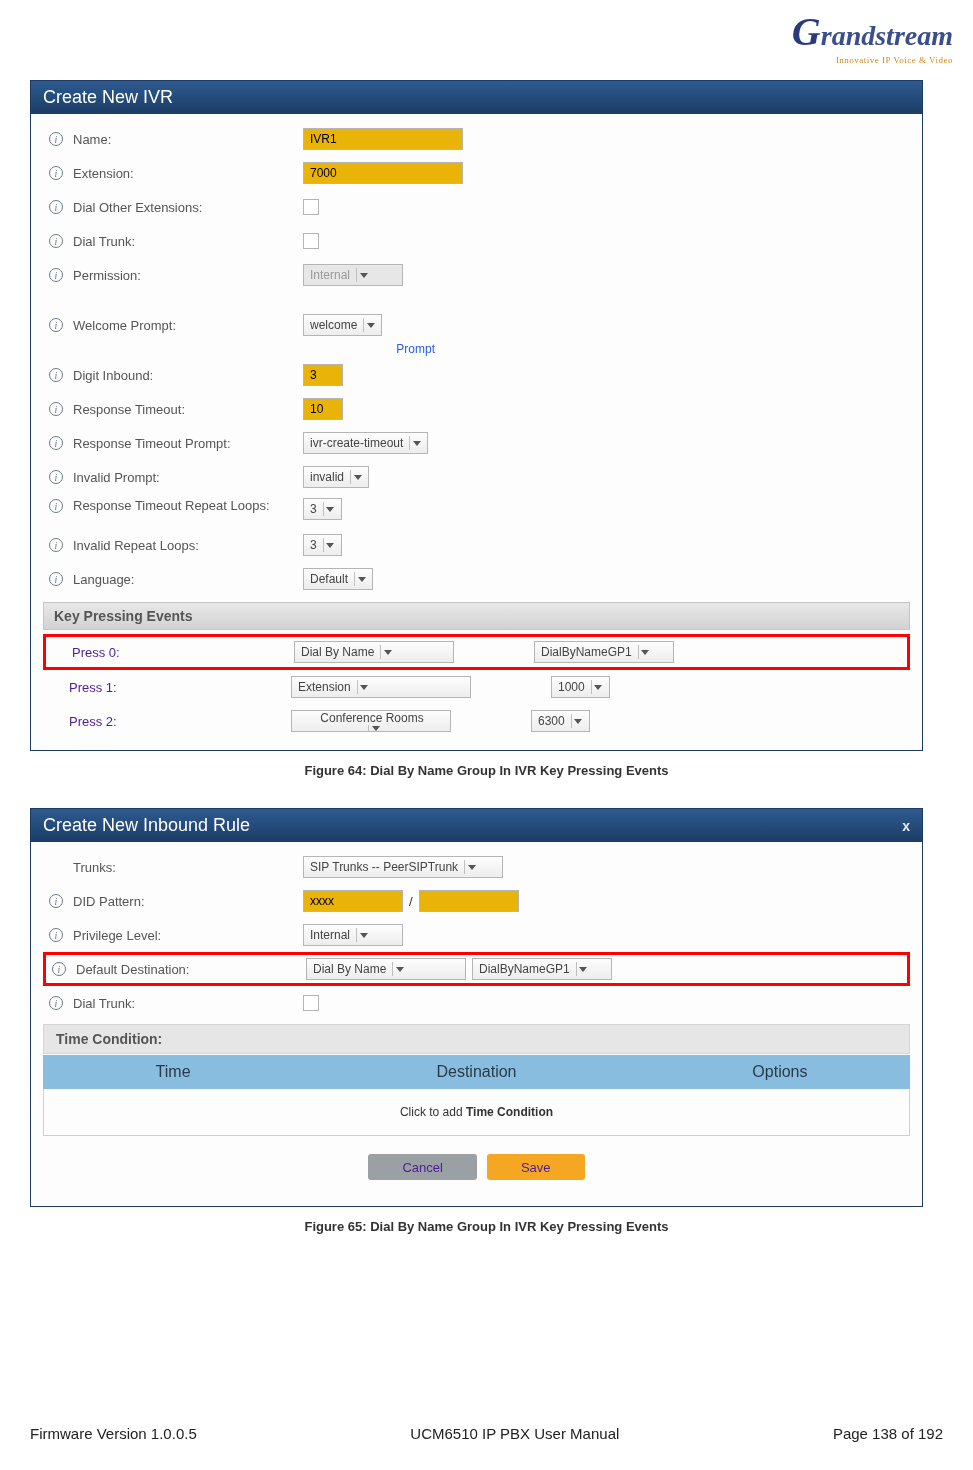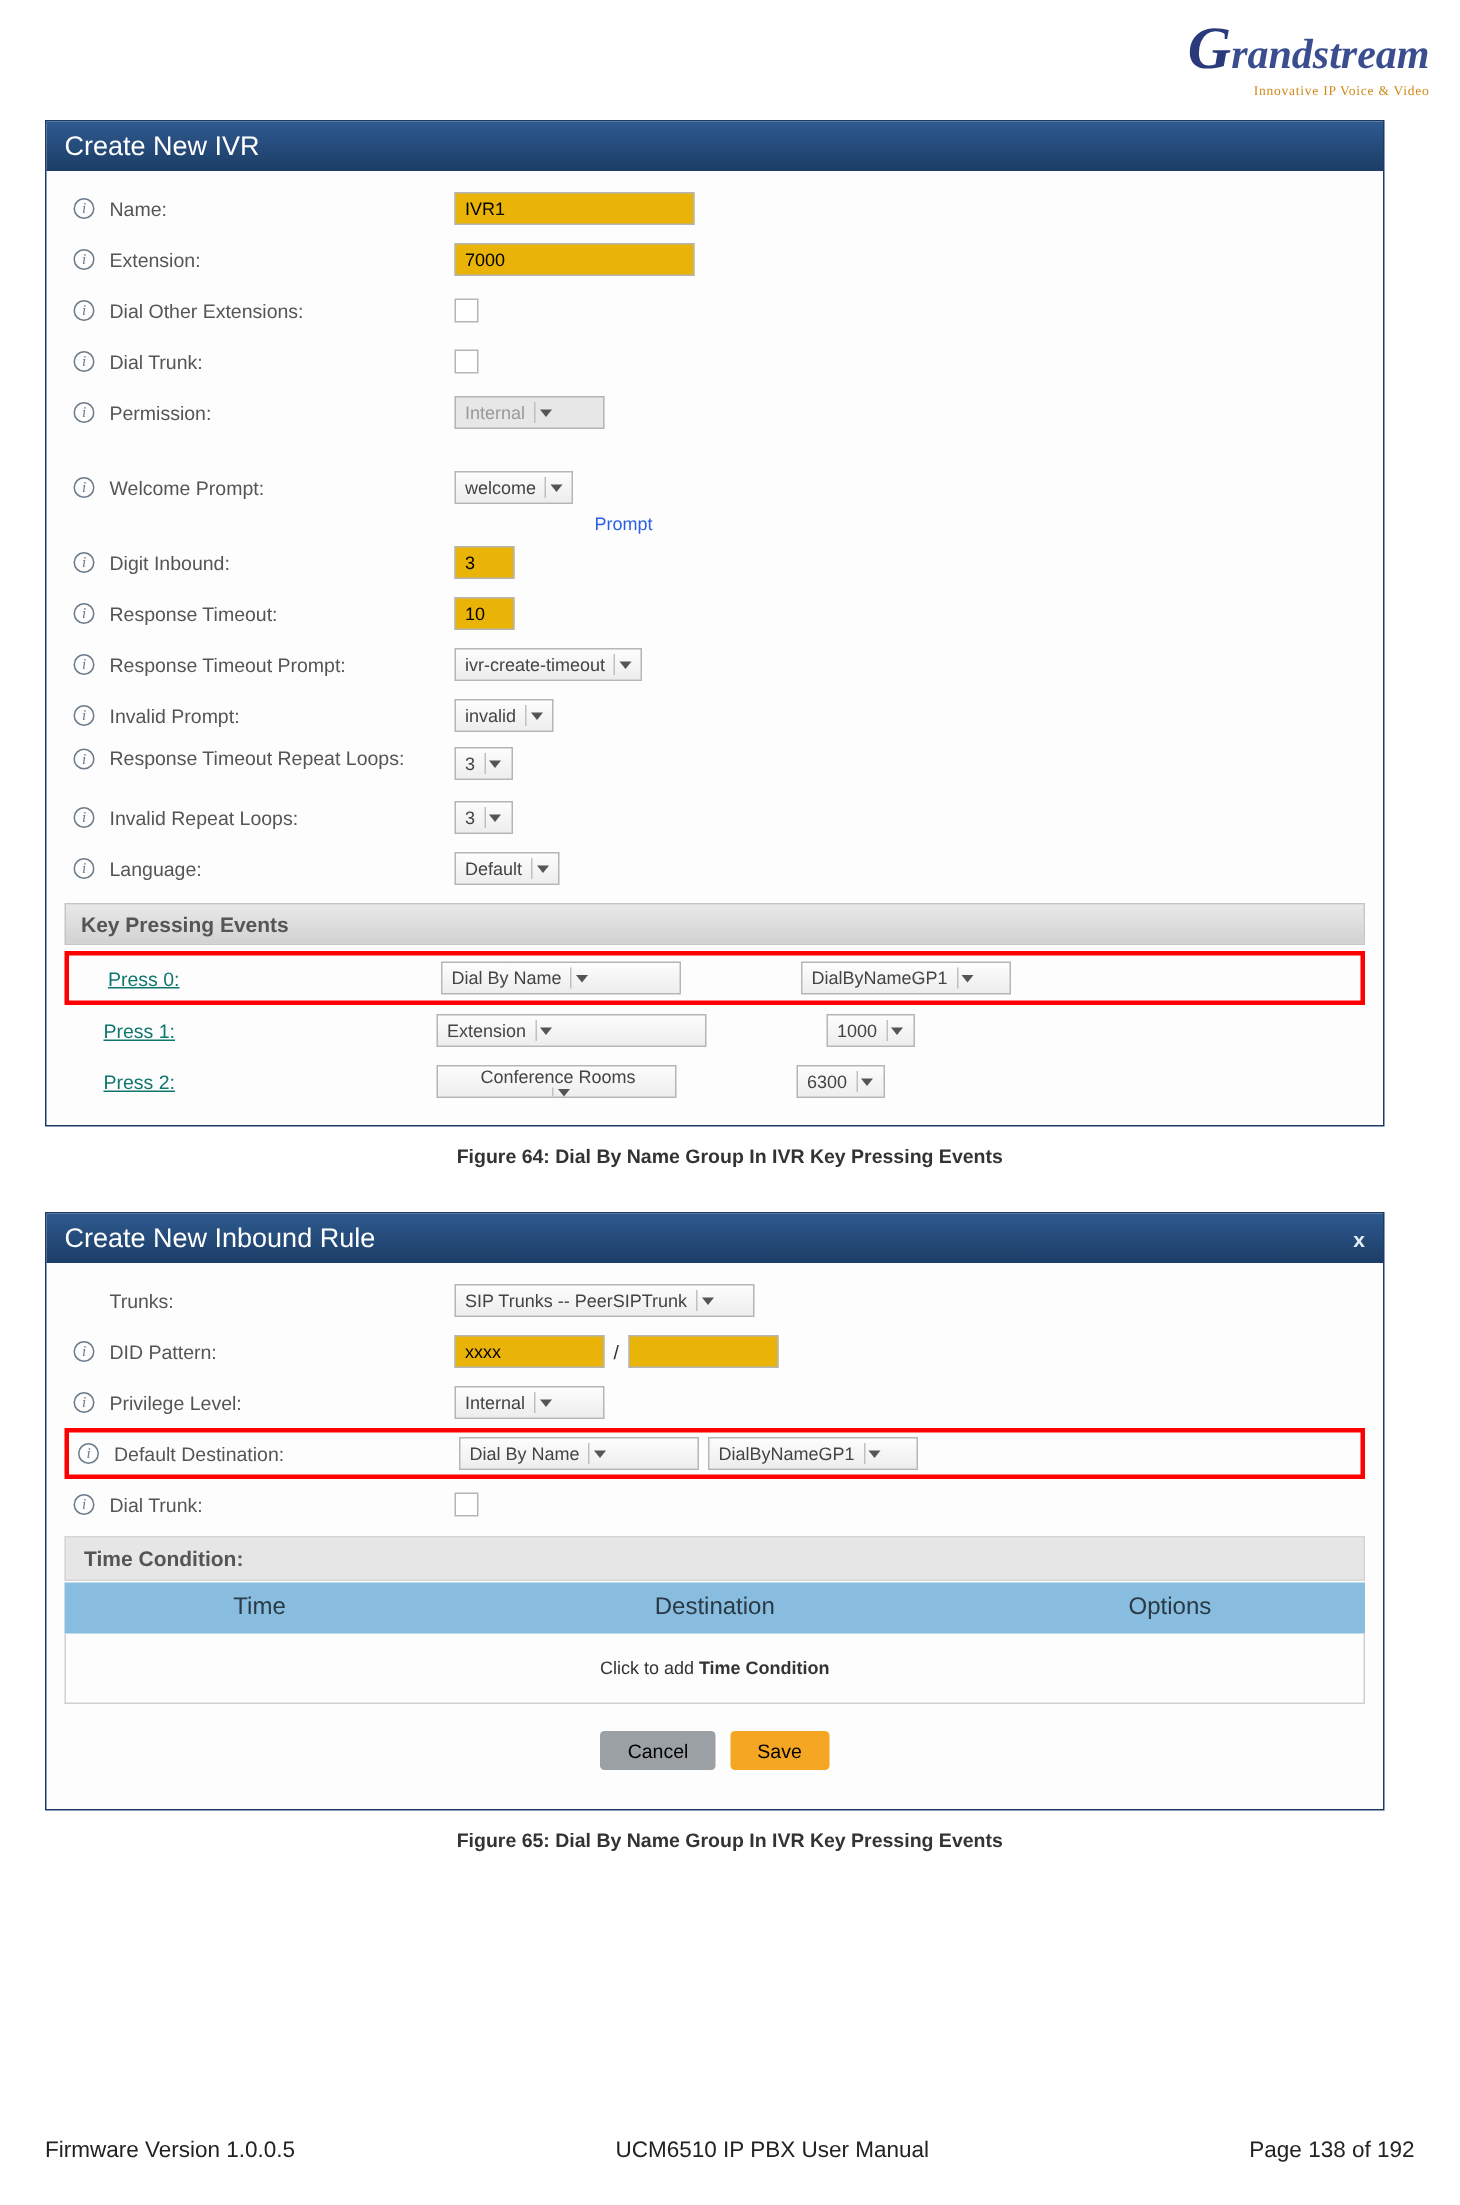--- a/index.html
+++ b/index.html
@@ -92,21 +92,21 @@
     border:1px solid #c5c5c5;
     padding:5px 10px;
     font-weight:bold;color:#555;font-size:14px;
     margin:6px 0 4px 0;
   }
   .key-row{
     display:flex;align-items:center;
     padding:4px 0 4px 20px;
     min-height:34px;
   }
-  .key-row .klabel{width:228px;color:#0f766e;padding-left:6px;text-decoration:underline;}
+  .key-row .klabel{width:228px;color:#4c1d95;padding-left:6px;}
   .redbox{border:3px solid #ff0000;}
   .caption{
     text-align:center;
     font-weight:bold;
     font-size:13px;
     margin:12px 0 30px 0;
   }
   .panel2{ margin-top:10px; }
   .cond-title{
     background:#e6e6e6;
@@ -123,22 +123,22 @@
   .cond-head .c1{width:30%;text-align:center;}
   .cond-head .c2{width:40%;text-align:center;}
   .cond-head .c3{width:30%;text-align:center;}
   .cond-body{
     border:1px solid #d0d0d0;border-top:none;
     text-align:center;padding:16px 0;font-size:12px;color:#333;
   }
   .cond-body b{font-weight:bold;}
   .buttons{display:flex;gap:10px;justify-content:center;padding:18px 0 14px 0;}
   .btn{
-    border:none;border-radius:3px;color:#000000;font-size:13px;
-    height:26px;padding:0 18px;cursor:pointer;
+    border:none;border-radius:3px;color:#4c1d95;font-size:13px;
+    height:26px;padding:0 34px;cursor:pointer;
   }
   .btn-cancel{background:#9aa0a3;}
   .btn-save{background:#f5a623;}
   .footer{
     position:absolute;left:30px;right:30px;bottom:28px;
     display:flex;justify-content:space-between;
     font-size:15px;color:#222;
   }
 </style>
 </head>

